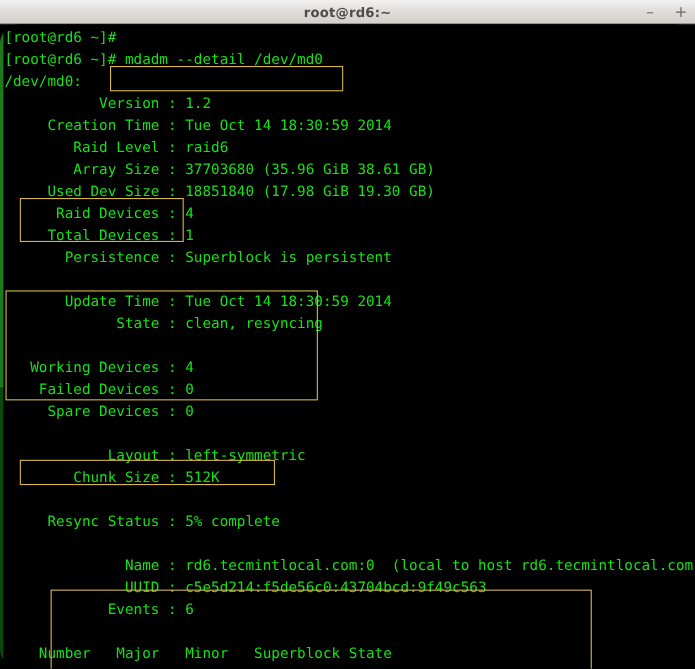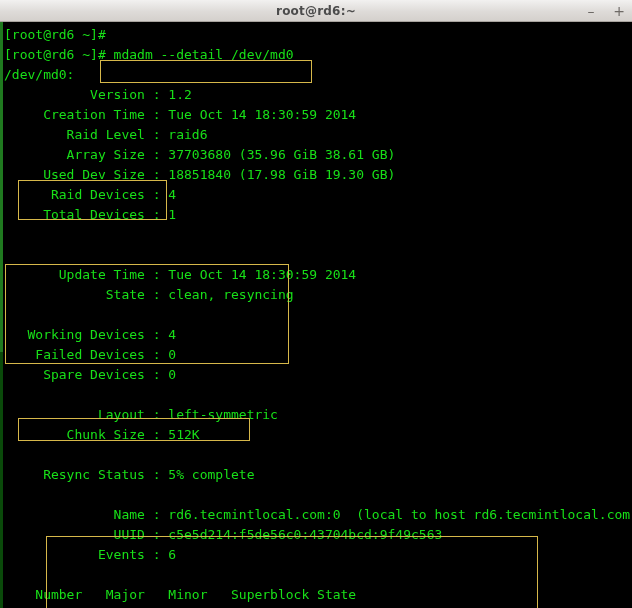--- a/index.html
+++ b/index.html
@@ -63,20 +63,21 @@
   }
 
   
   .term {
     position: relative;
     width: 632px;
     height: 586px;
     background: #000000;
     box-sizing: border-box;
     overflow: hidden;
+    border-radius: 18px;
   }
 
   
   .left-strip {
     position: absolute;
     left: 0;
     top: 0;
     width: 3px;
     height: 586px;
     background: #0a4a0a;
@@ -154,20 +155,21 @@
       <div class="line" style="top:3px">[root@rd6 ~]#</div>
       <div class="line" style="top:23px">[root@rd6 ~]# mdadm --detail /dev/md0</div>
       <div class="line" style="top:43px">/dev/md0:</div>
       <div class="line" style="top:63px">           Version : 1.2</div>
       <div class="line" style="top:83px">     Creation Time : Tue Oct 14 18:30:59 2014</div>
       <div class="line" style="top:103px">        Raid Level : raid6</div>
       <div class="line" style="top:123px">        Array Size : 37703680 (35.96 GiB 38.61 GB)</div>
       <div class="line" style="top:143px">     Used Dev Size : 18851840 (17.98 GiB 19.30 GB)</div>
       <div class="line" style="top:163px">      Raid Devices : 4</div>
       <div class="line" style="top:183px">     Total Devices : 1</div>
+      <div class="line" style="top:203px">       Persistence : Superblock is persistent</div>
       <div class="line" style="top:223px"></div>
       <div class="line" style="top:243px">       Update Time : Tue Oct 14 18:30:59 2014</div>
       <div class="line" style="top:263px">             State : clean, resyncing</div>
       <div class="line" style="top:303px">   Working Devices : 4</div>
       <div class="line" style="top:323px">    Failed Devices : 0</div>
       <div class="line" style="top:343px">     Spare Devices : 0</div>
       <div class="line" style="top:363px"></div>
       <div class="line" style="top:383px">            Layout : left-symmetric</div>
       <div class="line" style="top:403px">        Chunk Size : 512K</div>
       <div class="line" style="top:423px"></div>

